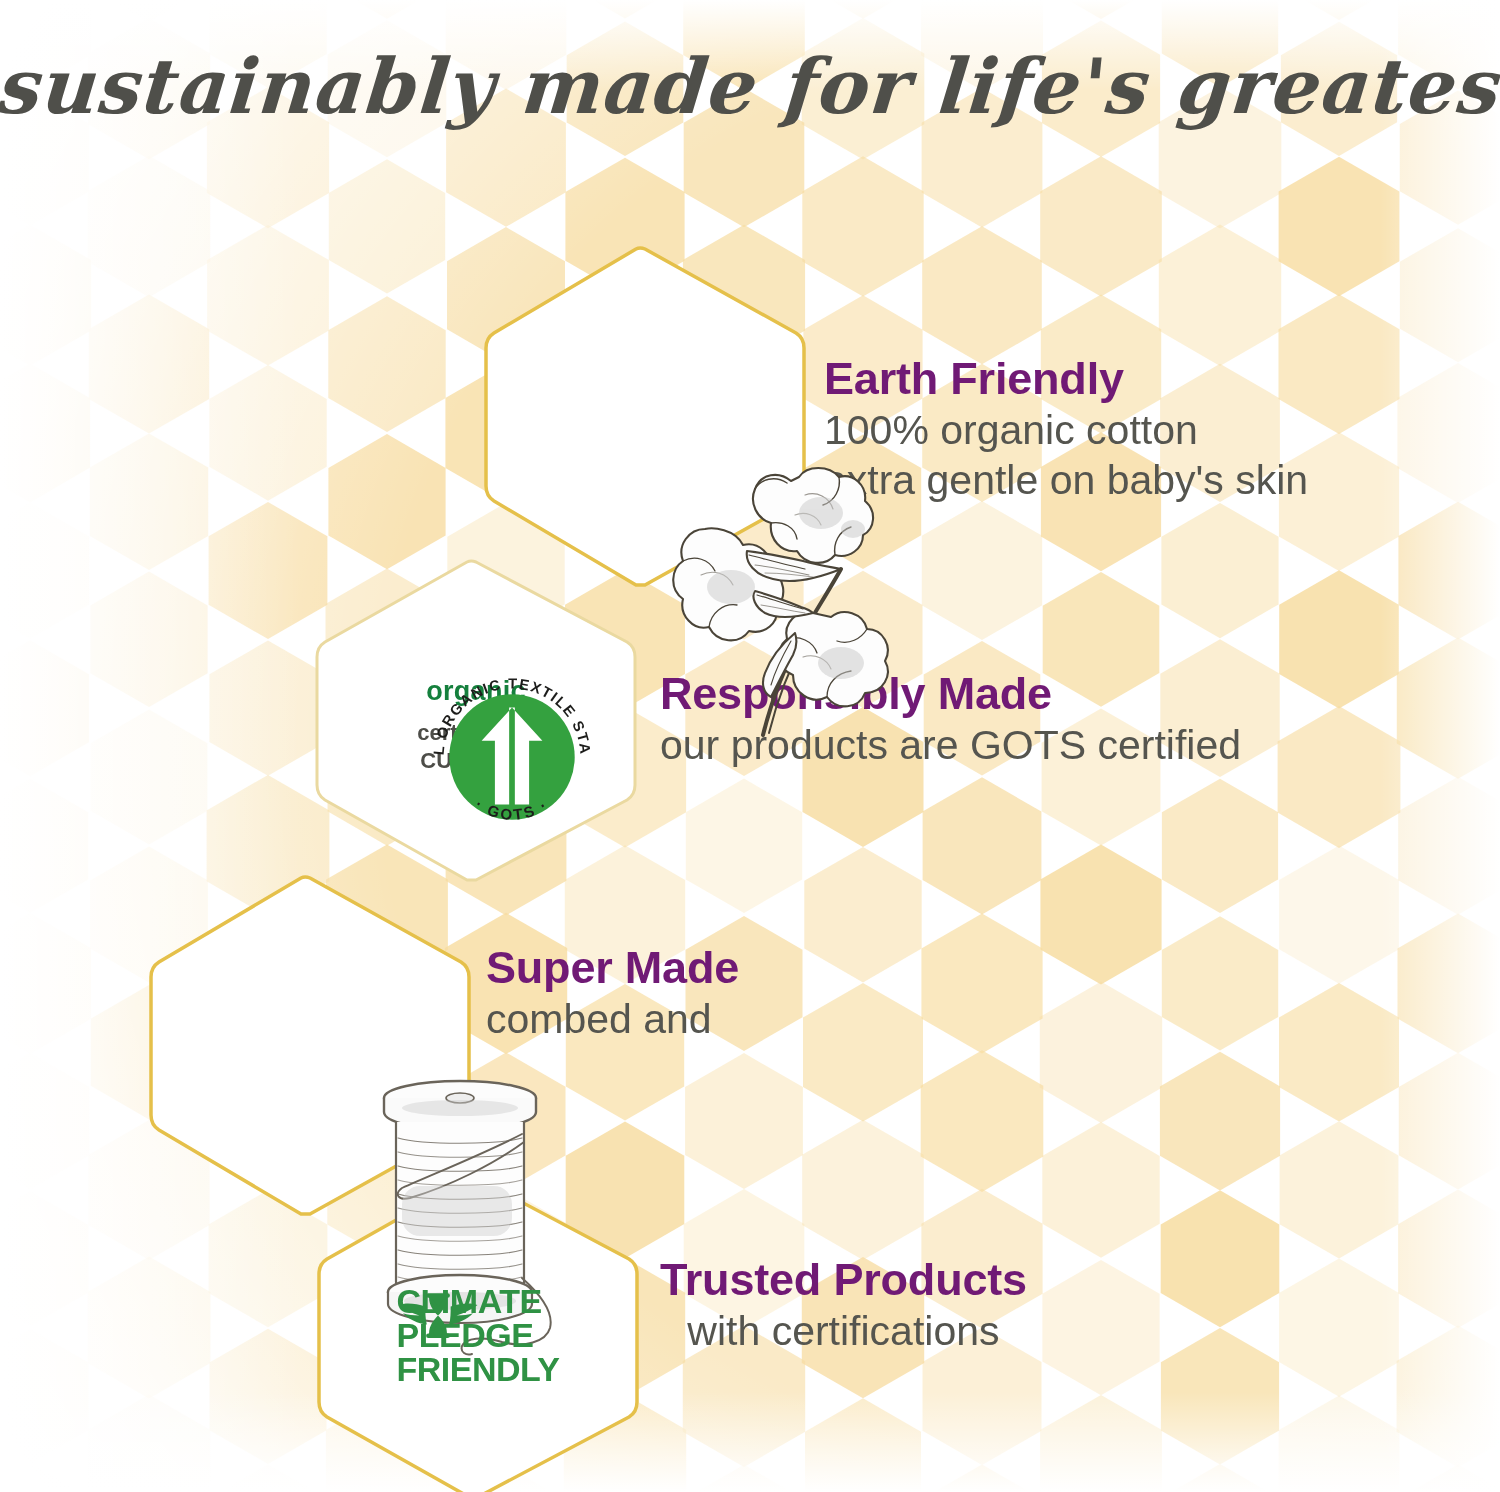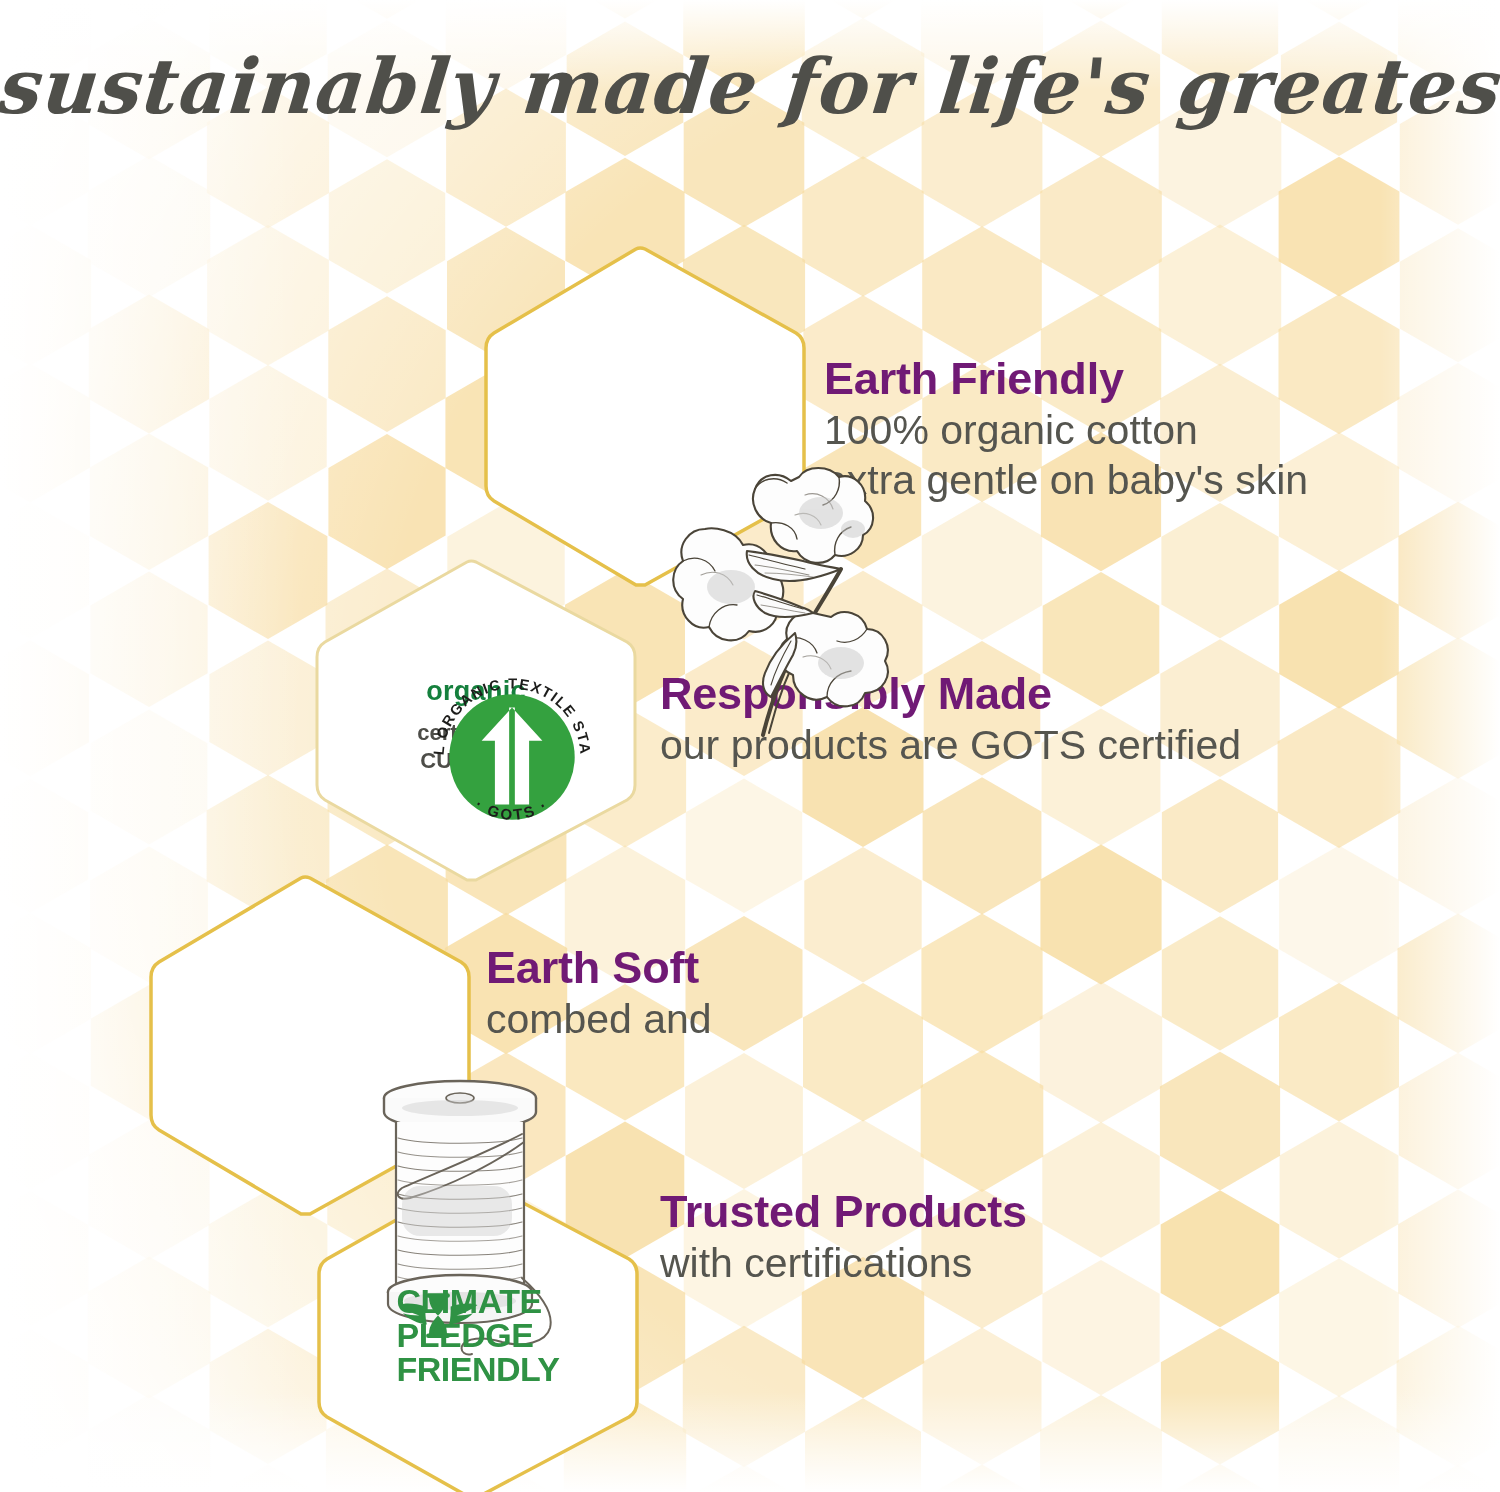--- a/index.html
+++ b/index.html
@@ -450,21 +450,21 @@
         <g fill="#cfcfcf" opacity=".45">
           <rect x="92" y="140" width="110" height="50" rx="18"></rect>
           <ellipse cx="150" cy="255" rx="56" ry="9"></ellipse>
           <ellipse cx="150" cy="62" rx="58" ry="8"></ellipse>
         </g>
       </svg>
     </div>
   </div>
 
   <div class="feature-text" style="left:486px;top:941px;">
-    <div class="feature-title">Earth Soft</div>
+    <div class="feature-title">Super Made</div>
     <div class="feature-sub">combed and</div>
   </div>
 
   <div class="hexcard" style="left:312px;top:1173px;width:332px;height:330px;">
     <svg viewBox="0 0 332 330" width="332" height="330">
       <path d="M166 6 L317 86 Q325 91 325 101 L325 229 Q325 239 317 244 L166 324 Q166 324 157 324 L15 244 Q7 239 7 229 L7 101 Q7 91 15 86 L157 6 Q161 4 166 6 Z" fill="#ffffff" stroke="#e5c04a" stroke-width="3.5" stroke-linejoin="round"></path>
     </svg>
     <div class="hexinner cpf" style="margin-top:-6px;">
       <div class="cpf-words">
         <span>CLIMATE</span>
@@ -483,18 +483,18 @@
           <path d="M55 52 c3 5 6 9 6 13 a6 6 0 0 1 -12 0 c0 -4 3 -8 6 -13 z"></path>
 
           <path d="M38 30 C26 26 12 24 2 28 C10 34 20 39 30 42 C22 42 14 41 8 39 C16 47 28 53 40 54 C38 46 38 38 38 30 Z"></path>
 
           <path d="M72 30 C84 26 98 24 108 28 C100 34 90 39 80 42 C88 42 96 41 102 39 C94 47 82 53 70 54 C72 46 72 38 72 30 Z"></path>
         </g>
       </svg>
     </div>
   </div>
 
-  <div class="feature-text" style="left:660px;top:1185px;">
+  <div class="feature-text" style="left:660px;top:1253px;text-align:center;">
     <div class="feature-title">Trusted Products</div>
     <div class="feature-sub">with certifications</div>
   </div>
 
 </div>
 
 </body></html>

